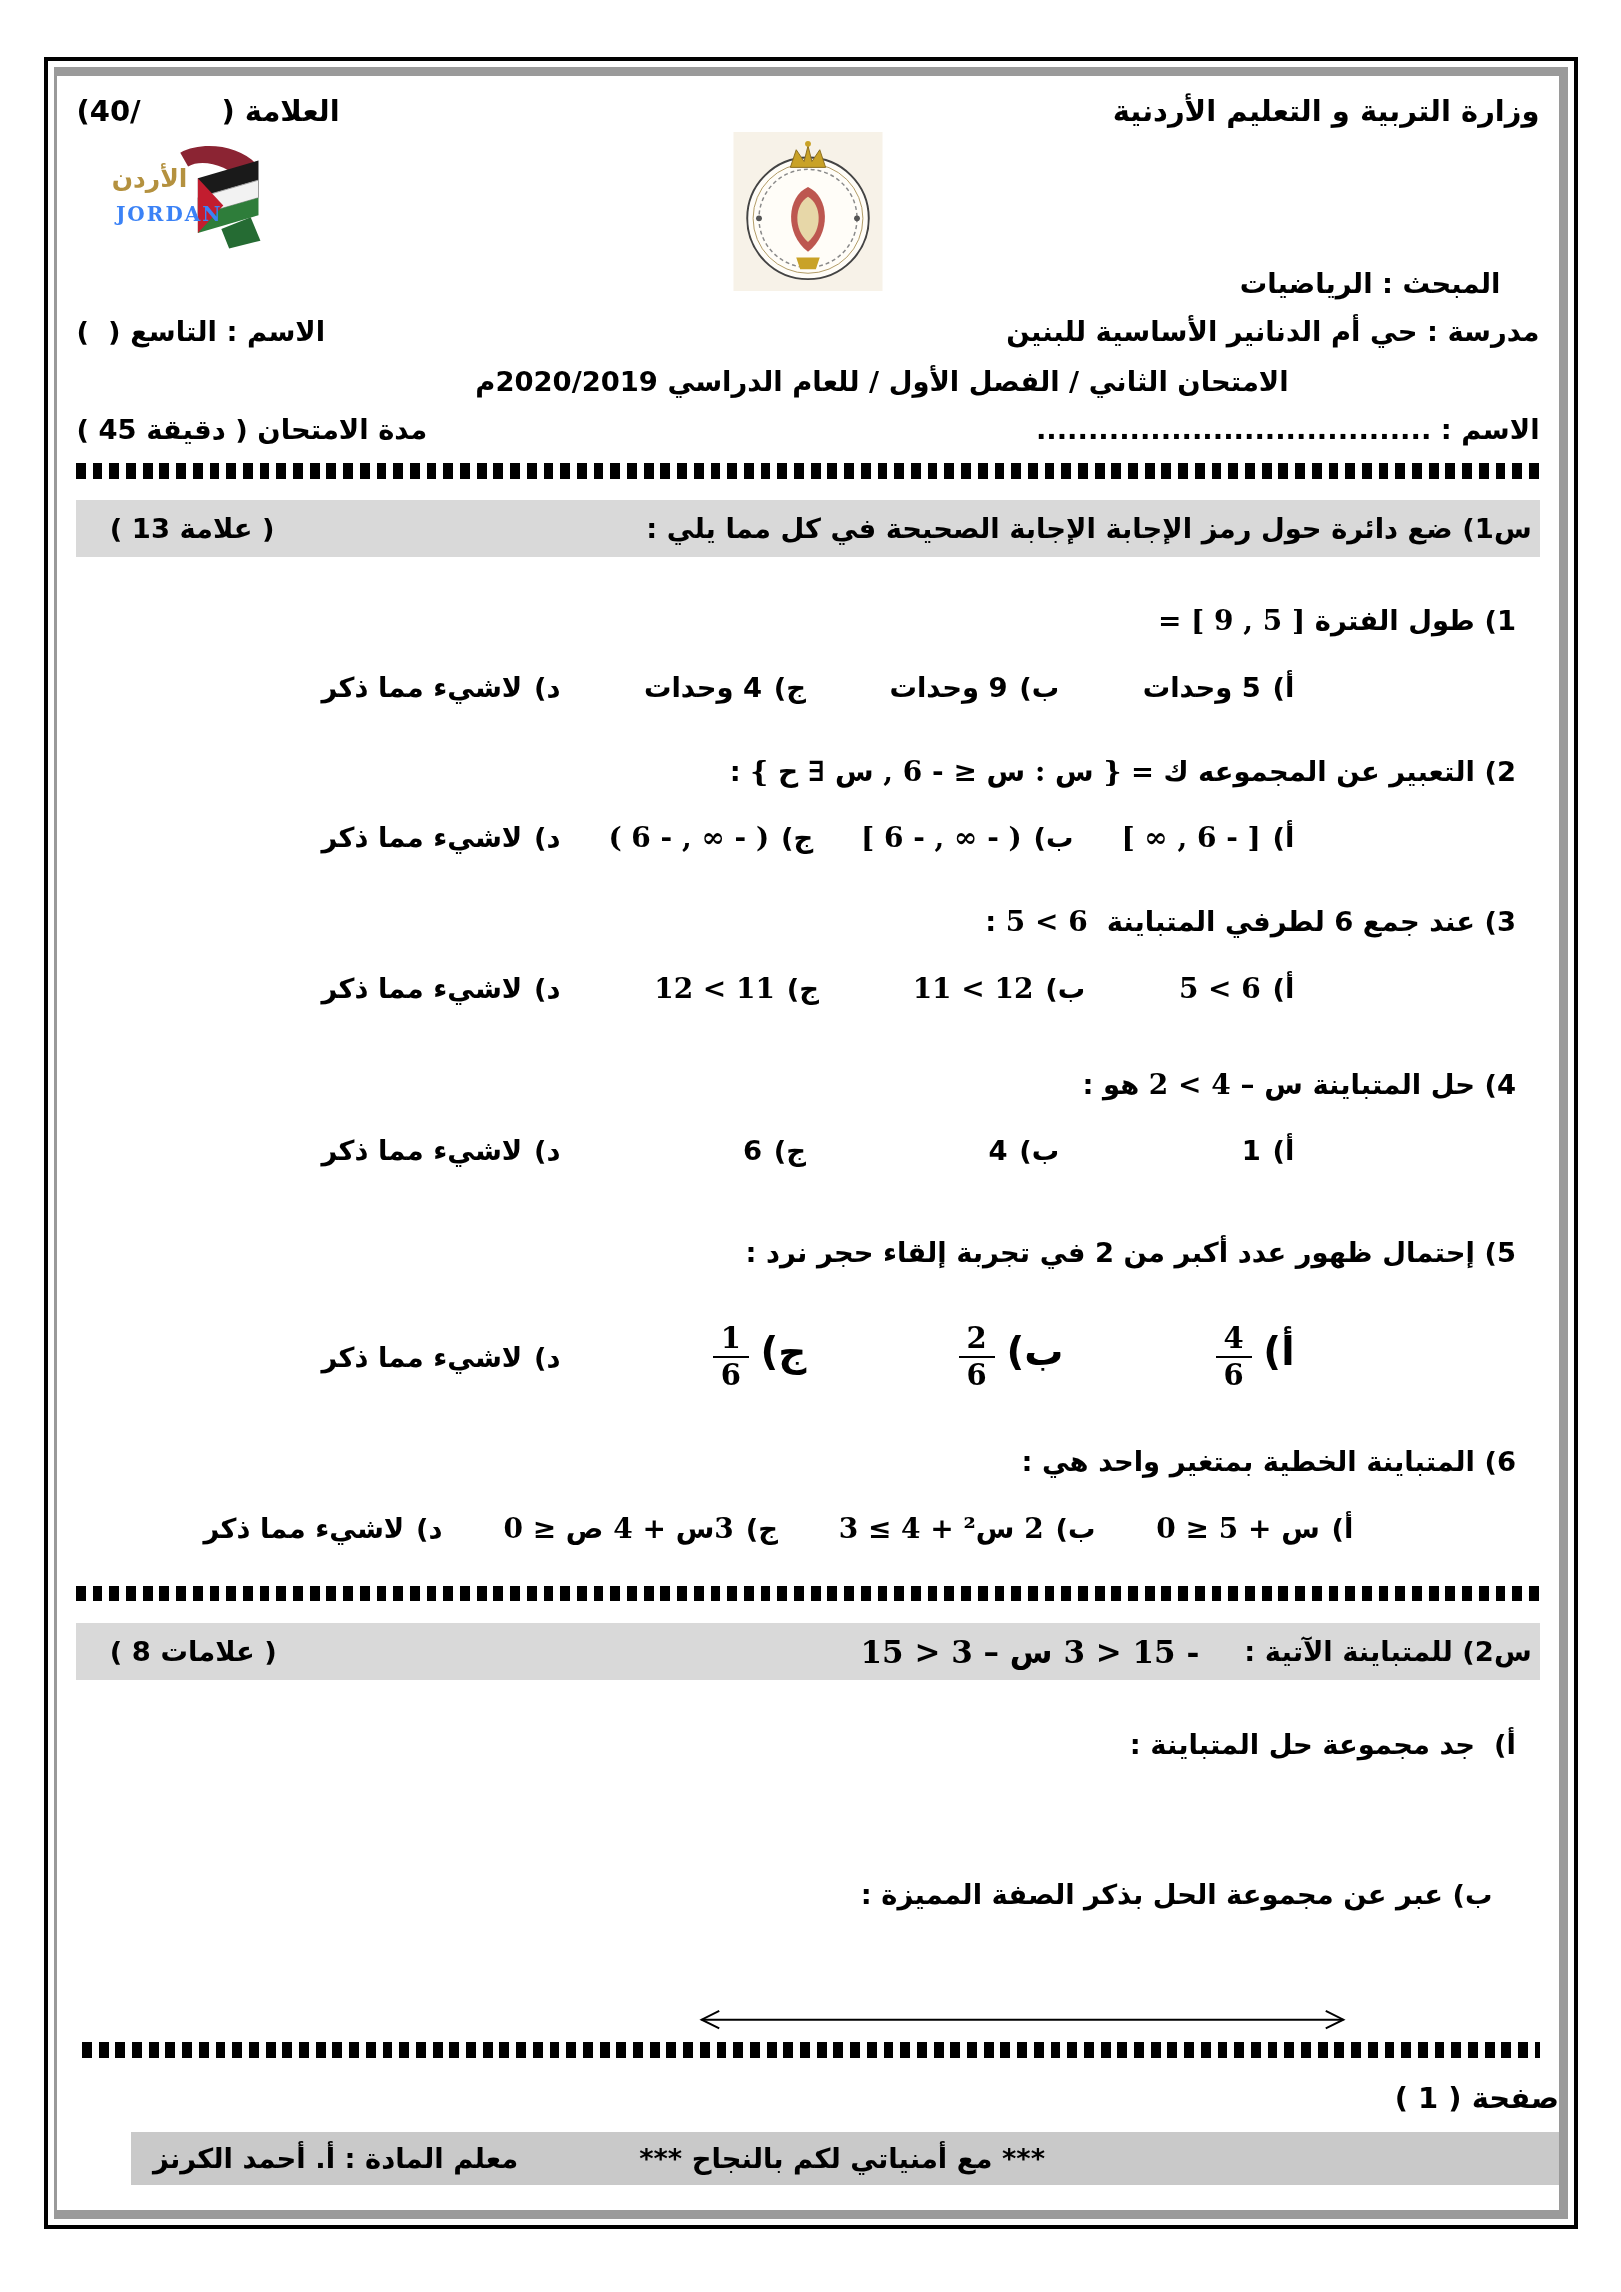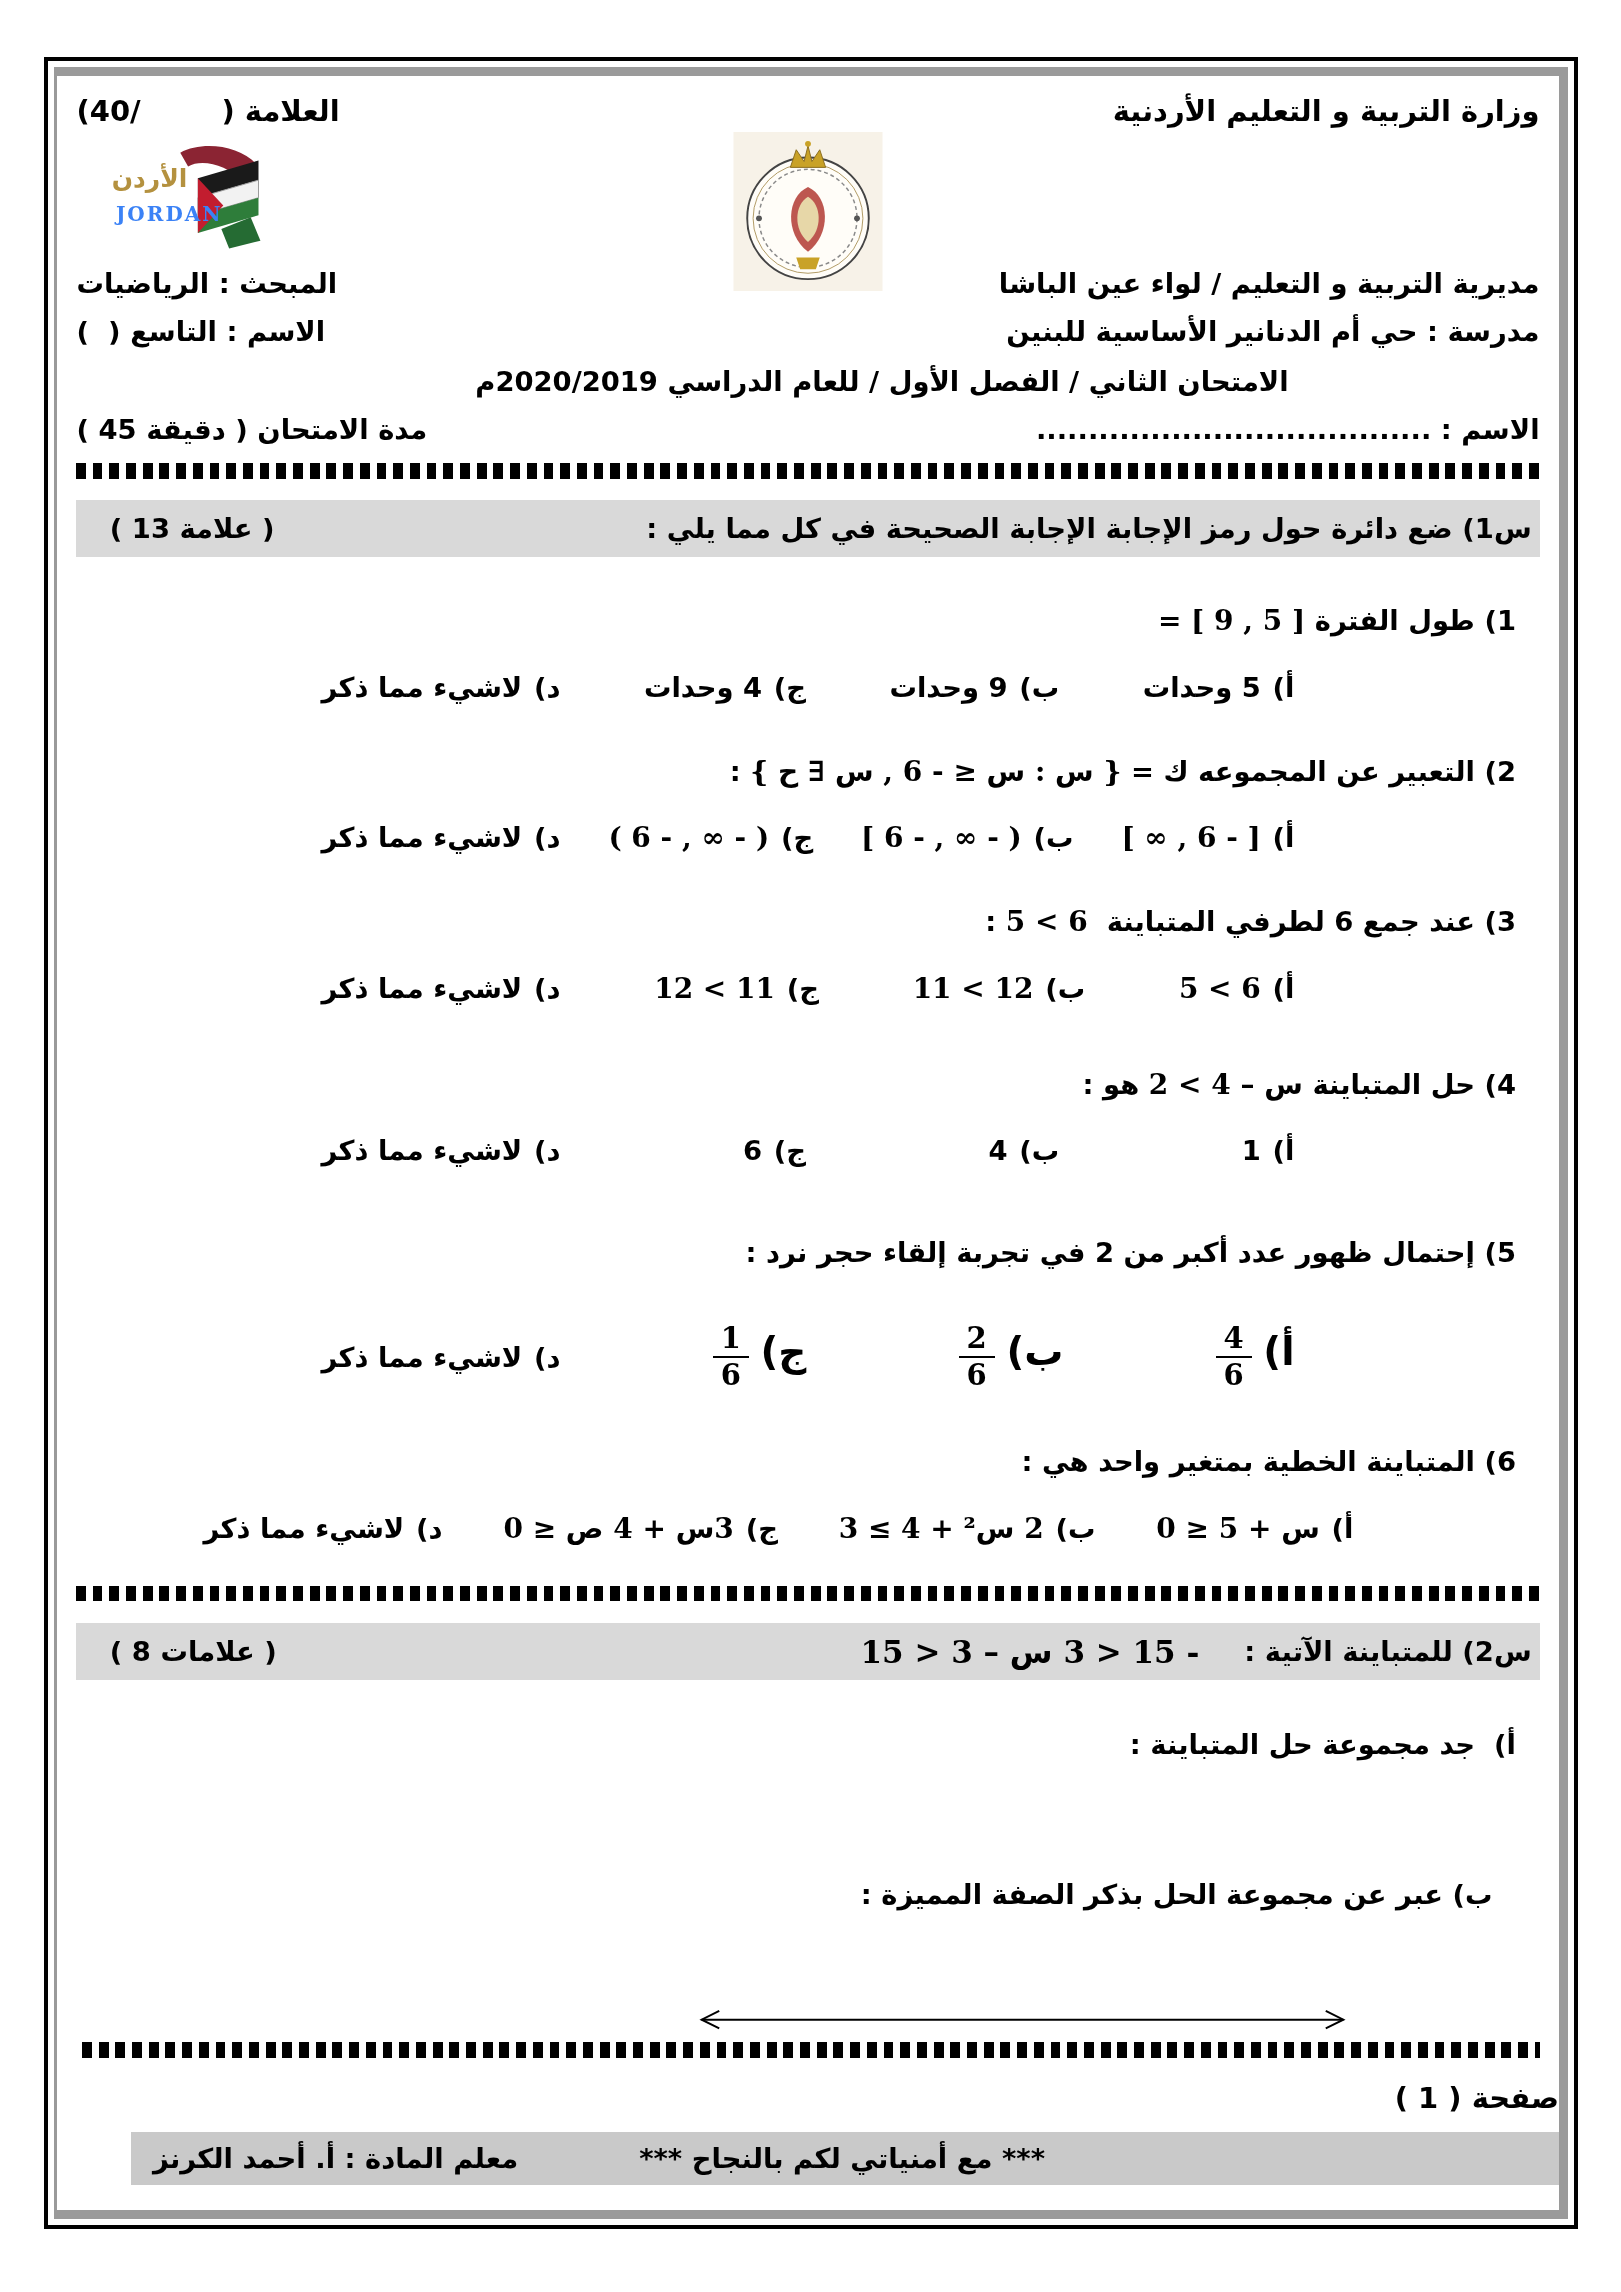--- a/index.html
+++ b/index.html
@@ -89,21 +89,20 @@
           <circle cx="76" cy="12" r="3" fill="#c9a227"></circle>
           <path d="M76,56 C98,66 100,104 76,122 C52,104 54,66 76,56 Z" fill="#b23a33" opacity="0.85"></path>
           <path d="M76,66 C90,74 91,100 76,112 C61,100 62,74 76,66 Z" fill="#e7d7a8"></path>
           <path d="M64,128 L88,128 L84,140 L68,140 Z" fill="#c9a227"></path>
           <circle cx="26" cy="88" r="3" fill="#555"></circle>
           <circle cx="126" cy="88" r="3" fill="#555"></circle>
         </svg>
       </div>
 
       <div class="hrow r2">
-        <div class="right" data-bind="header.directorate">مديرية التربية و التعليم / لواء عين الباشا</div>
         <div class="left" data-bind="header.subject">المبحث : الرياضيات</div>
       </div>
 
       <div class="hrow r3">
         <div class="right" data-bind="header.school">مدرسة : حي أم الدنانير الأساسية للبنين</div>
         <div class="left"><span data-bind="header.grade_pre">الاسم : التاسع </span><span class="v" data-bind="header.grade_paren">(  )</span></div>
       </div>
 
       <div class="examline" data-bind="header.exam_line">الامتحان الثاني / الفصل الأول / للعام الدراسي 2020/2019م</div>
 

